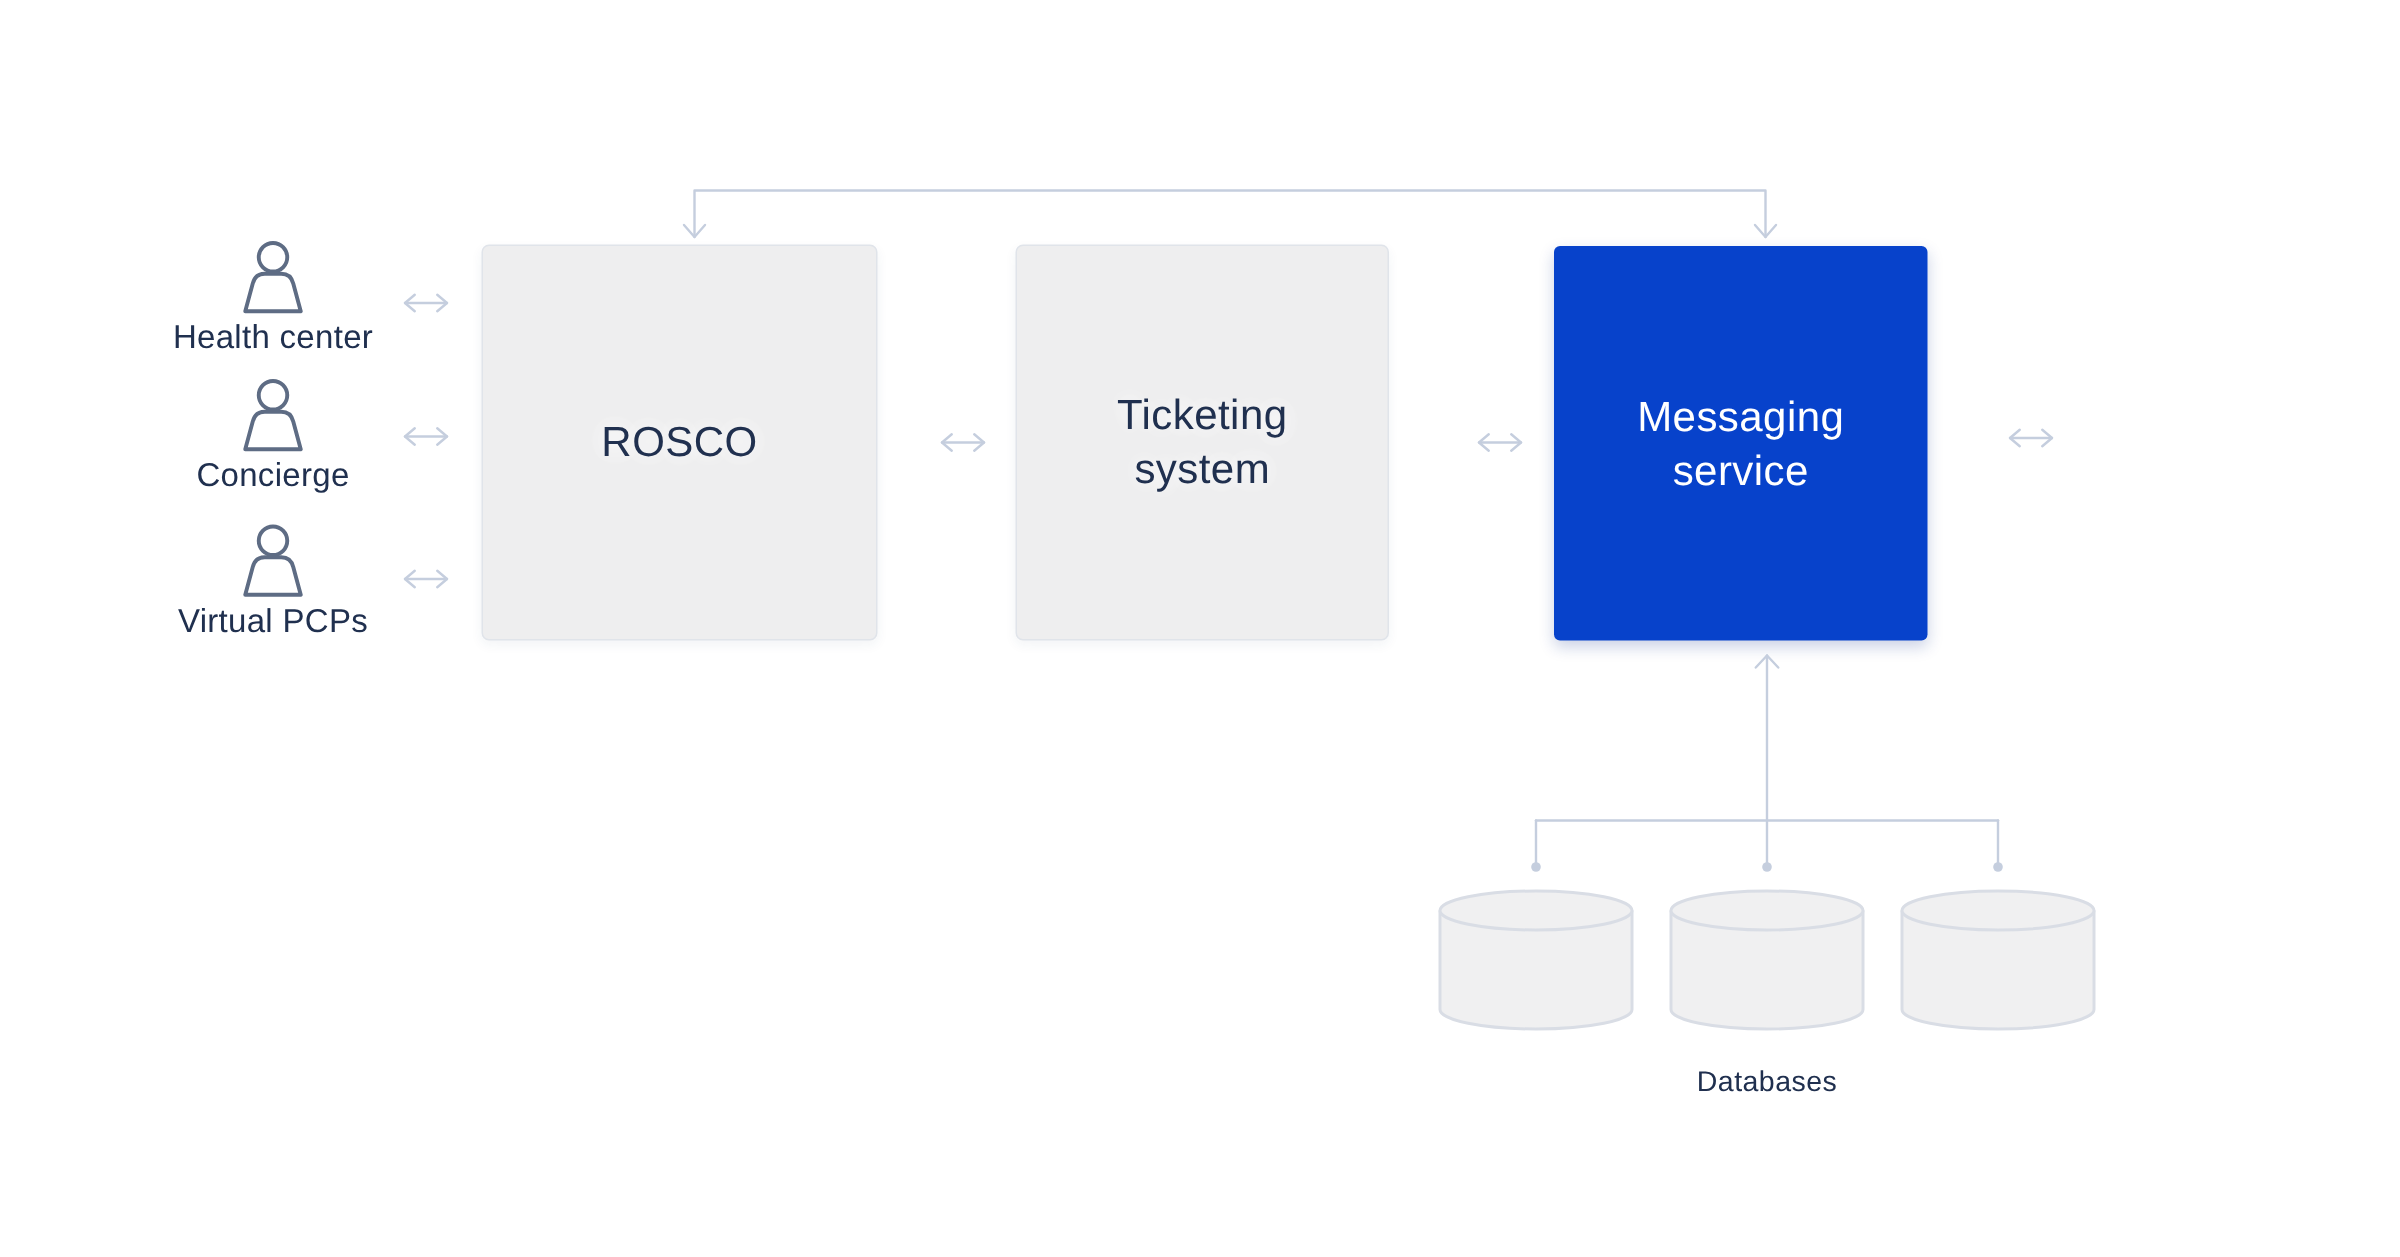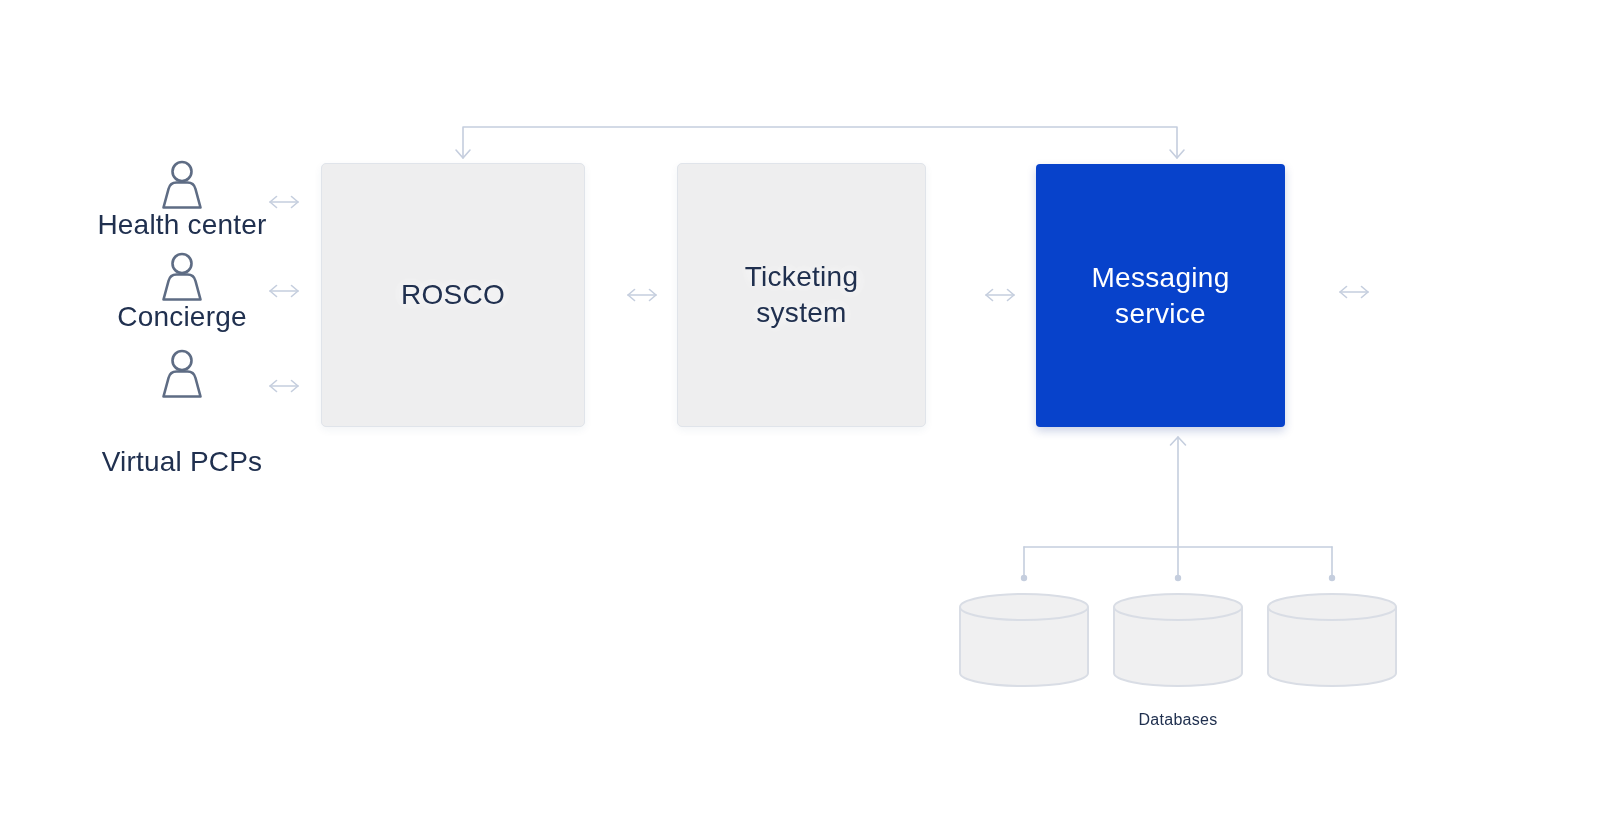--- a/index.html
+++ b/index.html
@@ -72,21 +72,21 @@
   }
   .actor svg { display: block; }
   .person-stroke {
     fill: none;
     stroke: var(--icon-slate);
     stroke-width: 2.6;
     stroke-linejoin: round;
   }
   .actor-label {
     margin-top: 3px;
-    font-size: 28px;
+    font-size: 22px;
     line-height: 24px;
     letter-spacing: 0.2px;
     color: var(--text-navy);
     text-align: center;
     white-space: nowrap;
   }
 
   
   svg.connector { position: absolute; overflow: visible; }
   .conn-stroke {
@@ -99,21 +99,21 @@
   .conn-dot { fill: var(--connector); stroke: none; }
 
   
   .cyl-shape {
     fill: var(--cylinder-fill);
     stroke: var(--cylinder-stroke);
     stroke-width: 2;
   }
   .db-caption {
     position: absolute;
-    font-size: 16px;
+    font-size: 19px;
     letter-spacing: 0.3px;
     color: var(--text-navy);
     text-align: center;
     width: 200px;
   }
 </style>
 </head>
 <body>
 
 <div class="canvas">
@@ -133,21 +133,21 @@
   </div>
 
   <div class="actor" style="left:97px; top:252px;">
     <svg width="46" height="50" viewBox="0 0 46 50">
       <circle class="person-stroke" cx="23" cy="11.5" r="9.5"></circle>
       <path class="person-stroke" d="M4.5,47.5 L9.5,29 C10.6,24.6 13.5,22.5 17.5,22.5 L28.5,22.5 C32.5,22.5 35.4,24.6 36.5,29 L41.5,47.5 Z"></path>
     </svg>
     <div class="actor-label">Concierge</div>
   </div>
 
-  <div class="actor" style="left:97px; top:349px;gap:48px;">
+  <div class="actor" style="left:97px; top:349px;">
     <svg width="46" height="50" viewBox="0 0 46 50">
       <circle class="person-stroke" cx="23" cy="11.5" r="9.5"></circle>
       <path class="person-stroke" d="M4.5,47.5 L9.5,29 C10.6,24.6 13.5,22.5 17.5,22.5 L28.5,22.5 C32.5,22.5 35.4,24.6 36.5,29 L41.5,47.5 Z"></path>
     </svg>
     <div class="actor-label">Virtual PCPs</div>
   </div>
 
   <svg class="connector" style="left:262px; top:193px;" width="44" height="18" viewBox="0 0 44 18">
     <path class="conn-stroke" d="M8,9 H36"></path>
     <path class="conn-stroke" d="M14.5,3.5 L8,9 L14.5,14.5"></path>

